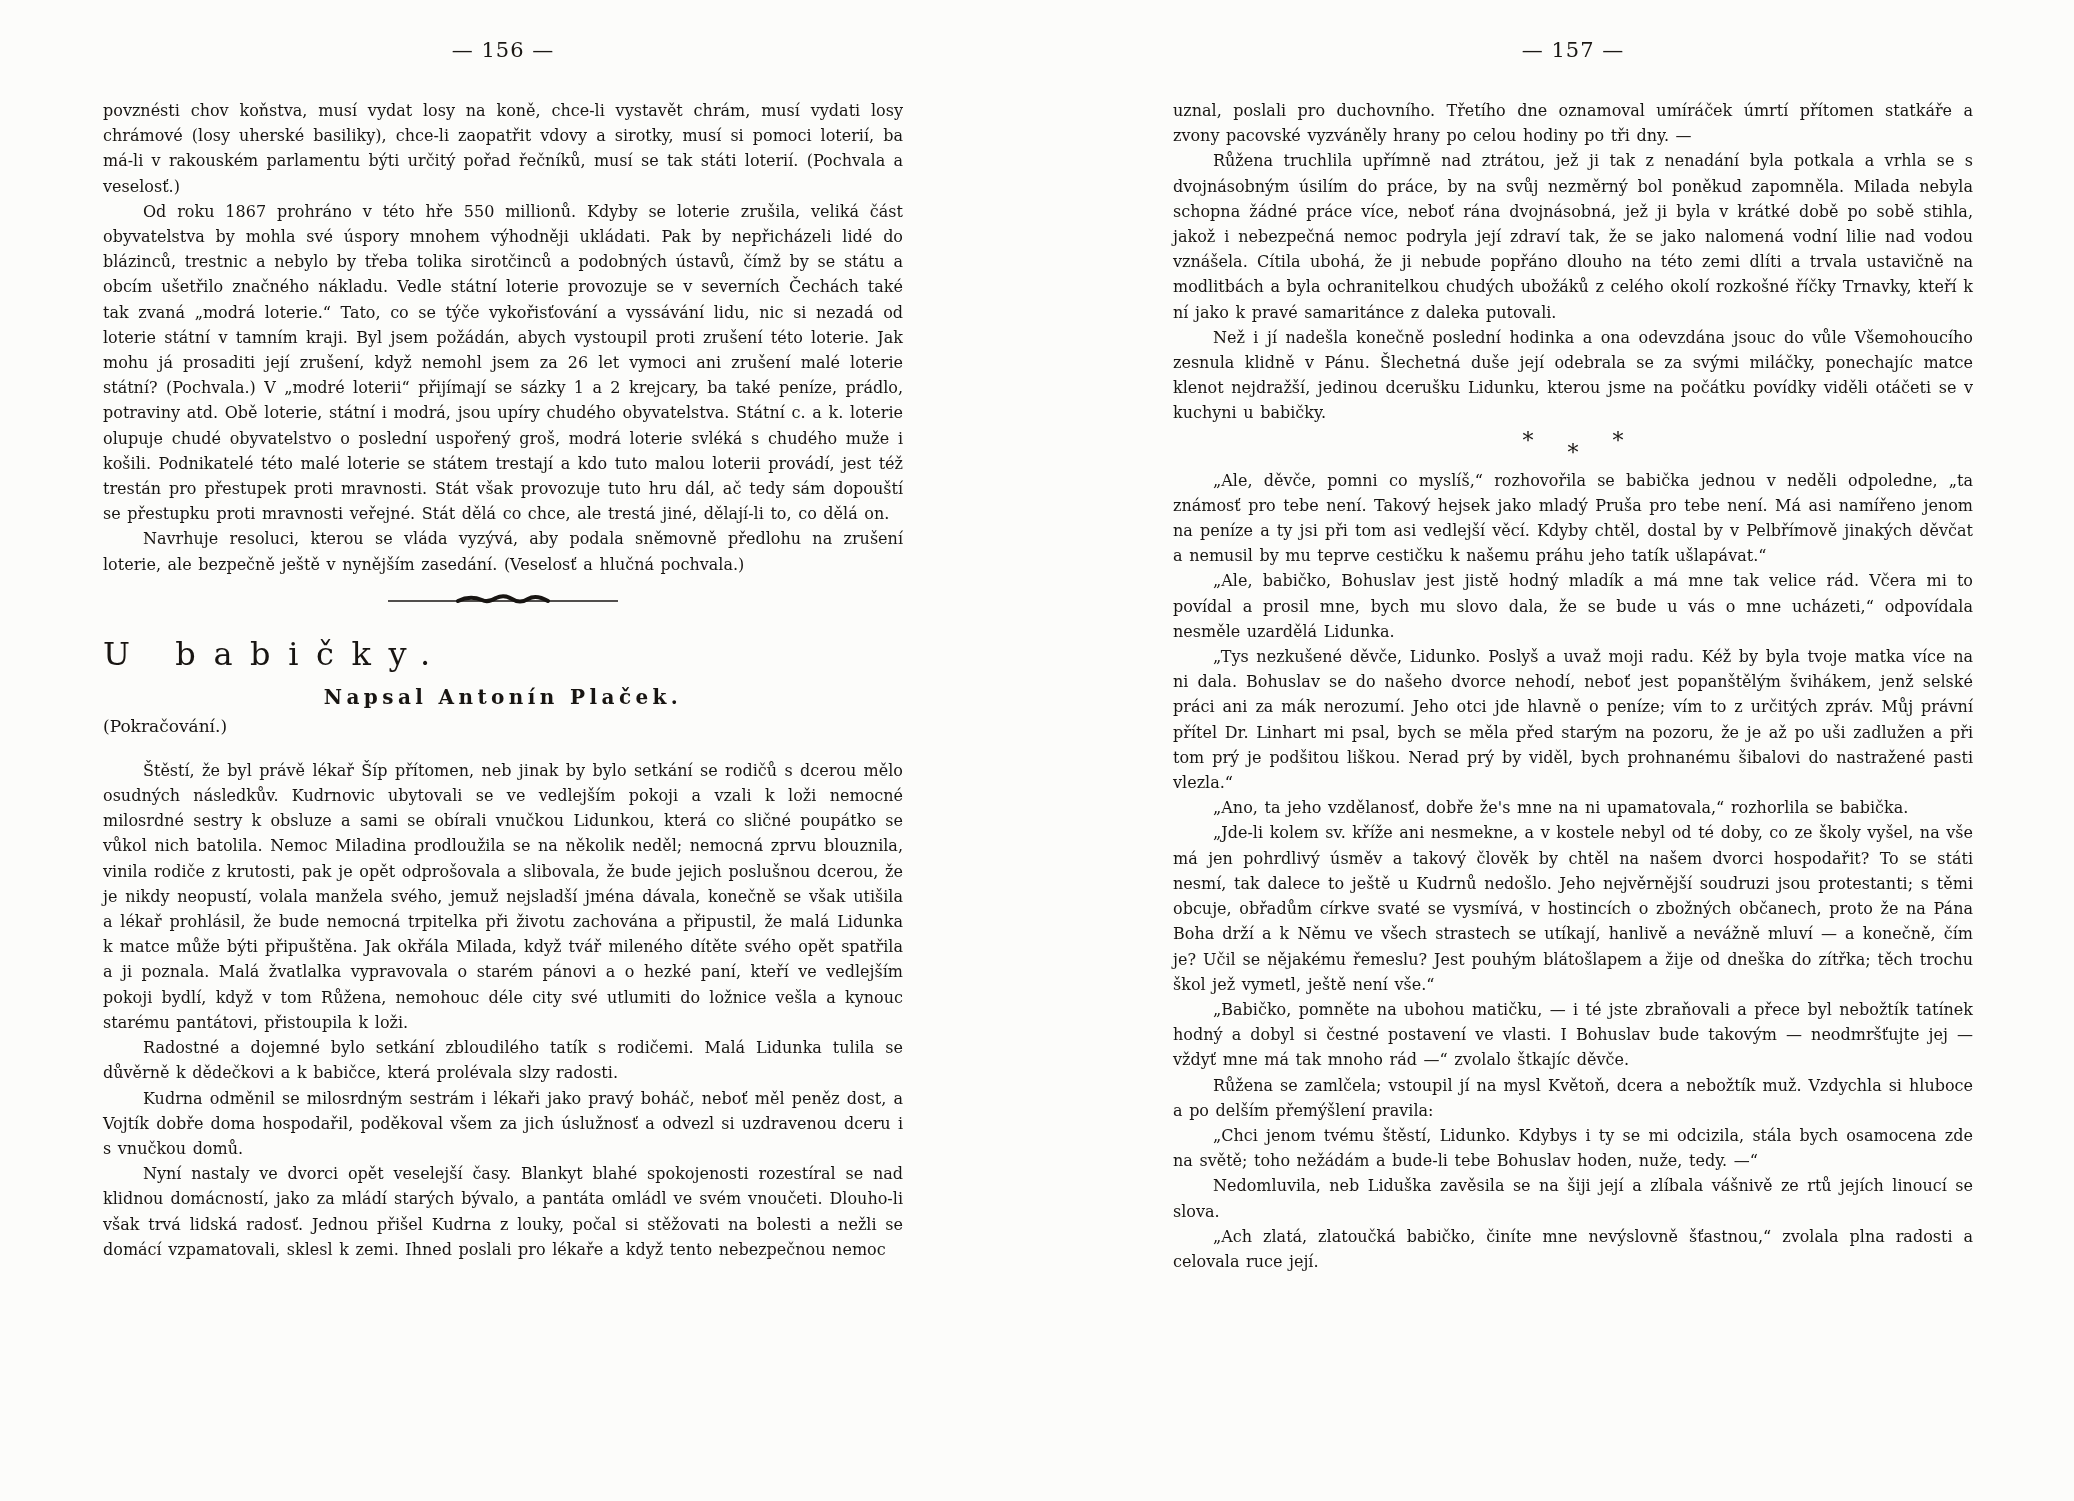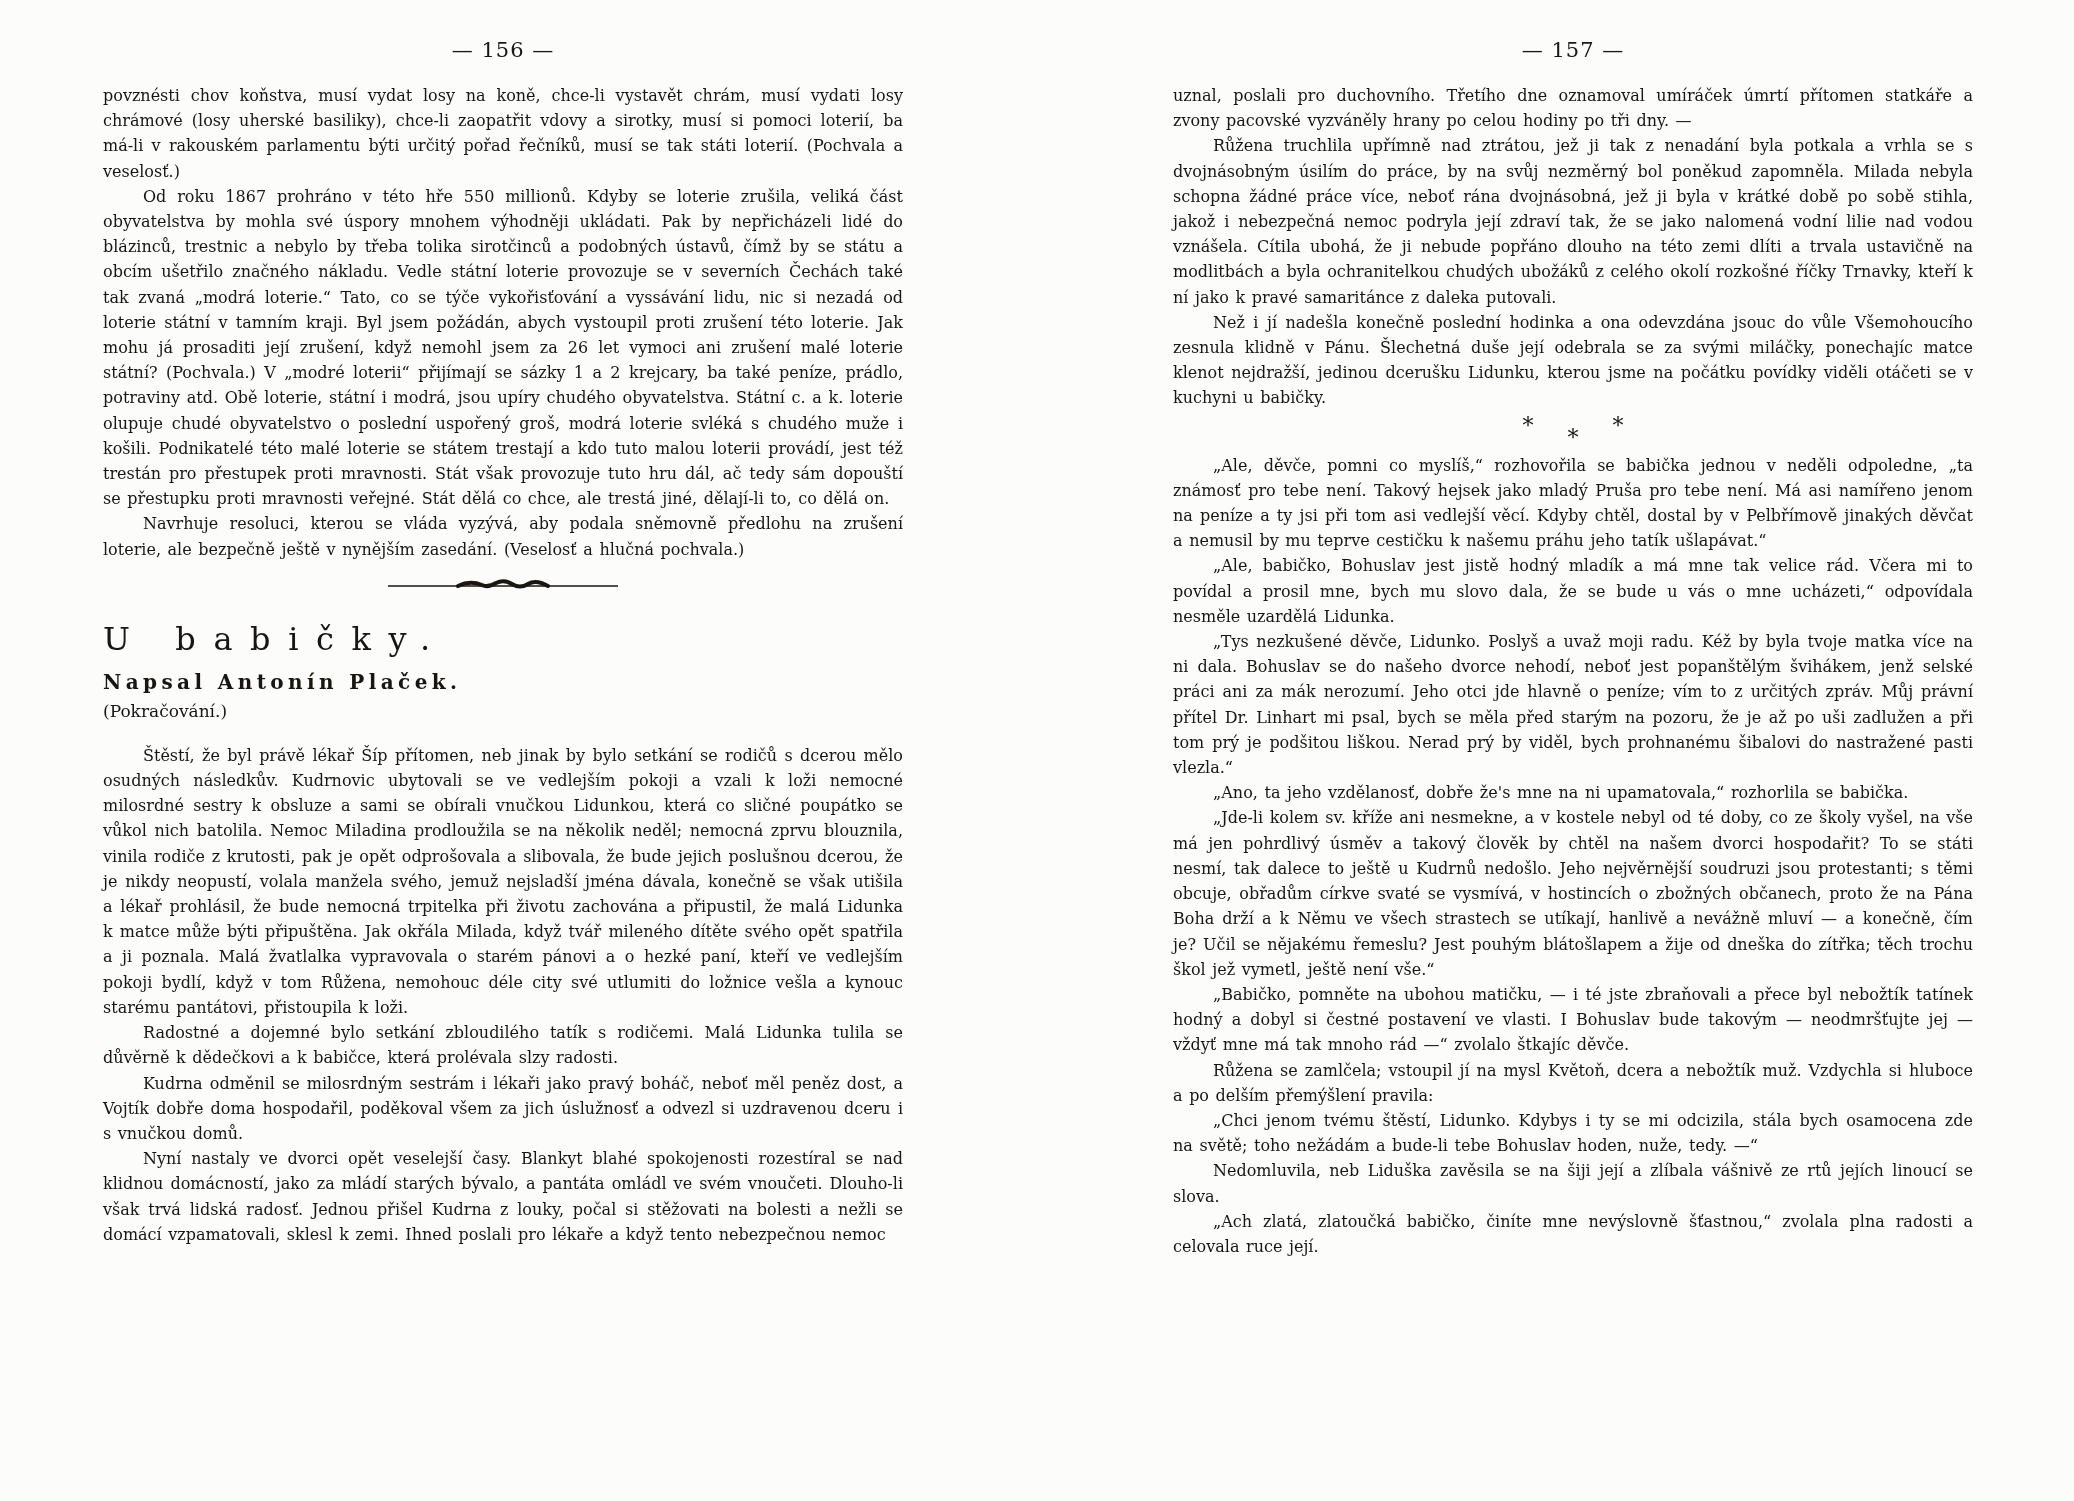--- a/index.html
+++ b/index.html
@@ -19,21 +19,21 @@
     top: 38px;
     width: 800px;
   }
   .col-left  { left: 103px; }
   .col-right { left: 1173px; }
 
   .pagenum {
     text-align: center;
     font-size: 21px;
     letter-spacing: 1px;
-    margin-bottom: 21px;
+    margin-bottom: 36px;
     color: #1b1814;
   }
 
   .para {
     margin: 0;
     font-size: 16px;
     line-height: 25.2px;
     text-align: justify;
     text-justify: inter-word;
     word-spacing: 1.5px;
@@ -48,21 +48,21 @@
 
   .story-title {
     text-align: left;
     font-size: 32px;
     font-weight: 400;
     letter-spacing: 0.55em;
     margin: 26px 0 0 0;
     white-space: nowrap;
   }
   .story-author {
-    text-align: left;
+    text-align: center;
     font-size: 20px;
     font-weight: 700;
     letter-spacing: 0.22em;
     margin-top: 12px;
   }
   .continuation {
     text-align: left;
     font-size: 17px;
     margin-top: 7px;
   }

